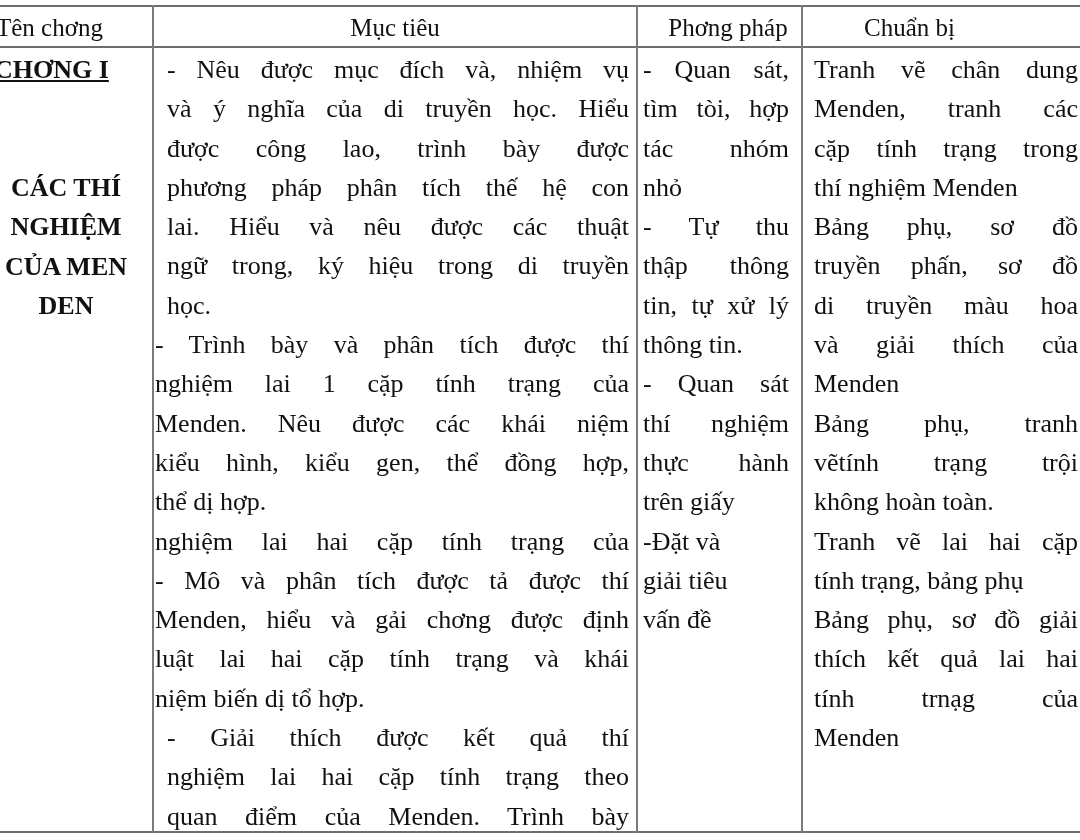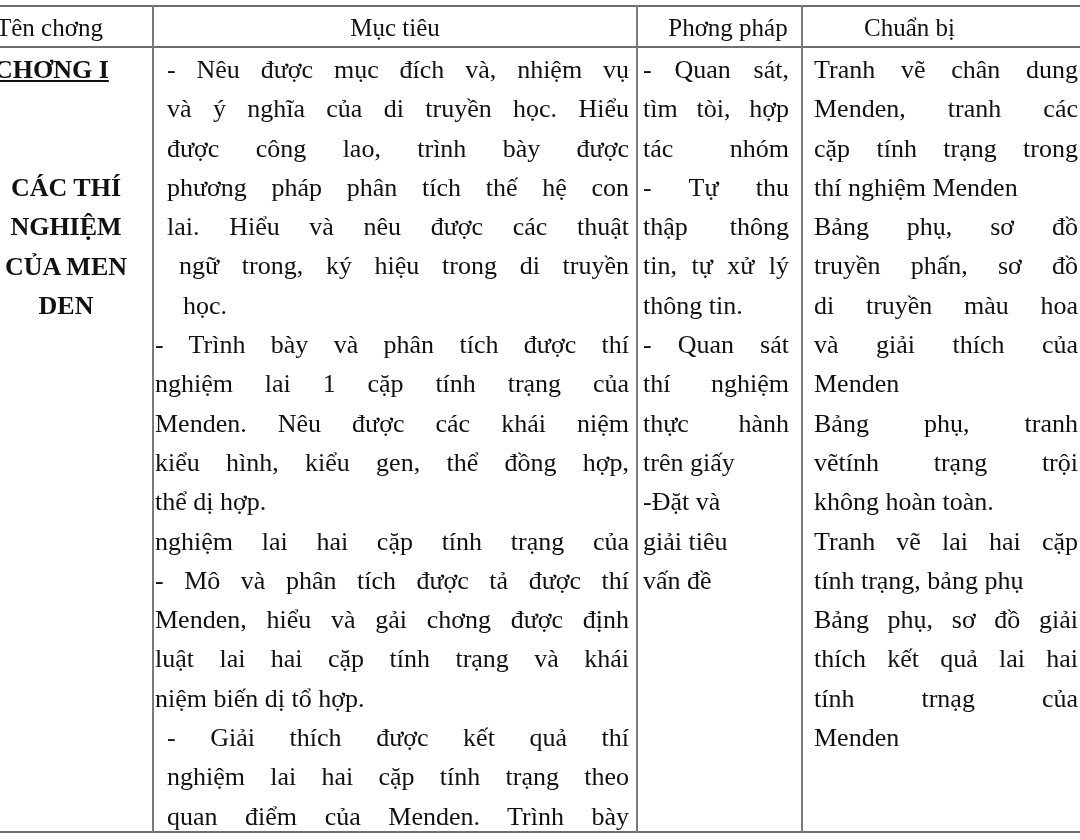--- a/index.html
+++ b/index.html
@@ -48,41 +48,42 @@
     <div>CỦA MEN</div>
     <div>DEN</div>
   </div>
 
   <div class="cell" id="col-muctieu" style="left:155px; top:50px; width:474px;">
       <span class="ln j" style="padding-left: 12px;">- Nêu được mục đích và, nhiệm vụ</span>
       <span class="ln j" style="padding-left: 12px;">và ý nghĩa của di truyền học. Hiểu</span>
       <span class="ln j" style="padding-left: 12px;">được công lao, trình bày được</span>
       <span class="ln j" style="padding-left: 12px;">phương pháp phân tích thế hệ con</span>
       <span class="ln j" style="padding-left: 12px;">lai. Hiểu và nêu được các thuật</span>
-      <span class="ln j" style="padding-left: 24px;">ngữ trong, ký hiệu trong di truyền</span>
-      <span class="ln l" style="padding-left: 28px;">học.</span>
+      <span class="ln j" style="padding-left: 12px;">ngữ trong, ký hiệu trong di truyền</span>
+      <span class="ln l" style="padding-left: 12px;">học.</span>
       <span class="ln j">- Trình bày và phân tích được thí</span>
       <span class="ln j">nghiệm lai 1 cặp tính trạng của</span>
       <span class="ln j">Menden. Nêu được các khái niệm</span>
       <span class="ln j">kiểu hình, kiểu gen, thể đồng hợp,</span>
       <span class="ln l">thể dị hợp.</span>
       <span class="ln j">nghiệm lai hai cặp tính trạng của</span>
       <span class="ln j">- Mô và phân tích được tả được thí</span>
       <span class="ln j">Menden, hiểu và gải chơng được định</span>
       <span class="ln j">luật lai hai cặp tính trạng và khái</span>
       <span class="ln l">niệm biến dị tổ hợp.</span>
       <span class="ln j" style="padding-left: 12px;">- Giải thích được kết quả thí</span>
       <span class="ln j" style="padding-left: 12px;">nghiệm lai hai cặp tính trạng theo</span>
       <span class="ln j" style="padding-left: 12px;">quan điểm của Menden. Trình bày</span>
     </div>
 
   <div class="cell" id="col-pp" style="left:643px; top:50px; width:146px;">
       <span class="ln j">- Quan sát,</span>
       <span class="ln j">tìm tòi, hợp</span>
       <span class="ln j">tác nhóm</span>
+      <span class="ln l">nhỏ</span>
       <span class="ln j">- Tự thu</span>
       <span class="ln j">thập thông</span>
       <span class="ln j">tin, tự xử lý</span>
       <span class="ln l">thông tin.</span>
       <span class="ln j">- Quan sát</span>
       <span class="ln j">thí nghiệm</span>
       <span class="ln j">thực hành</span>
       <span class="ln l">trên giấy</span>
       <span class="ln l">-Đặt và</span>
       <span class="ln l">giải tiêu</span>

